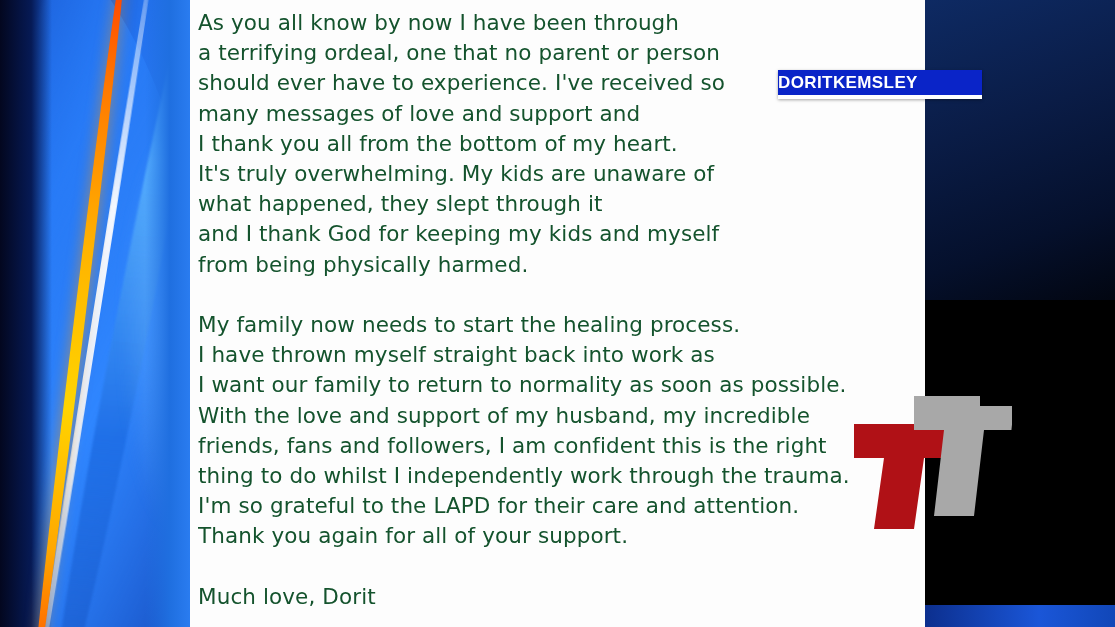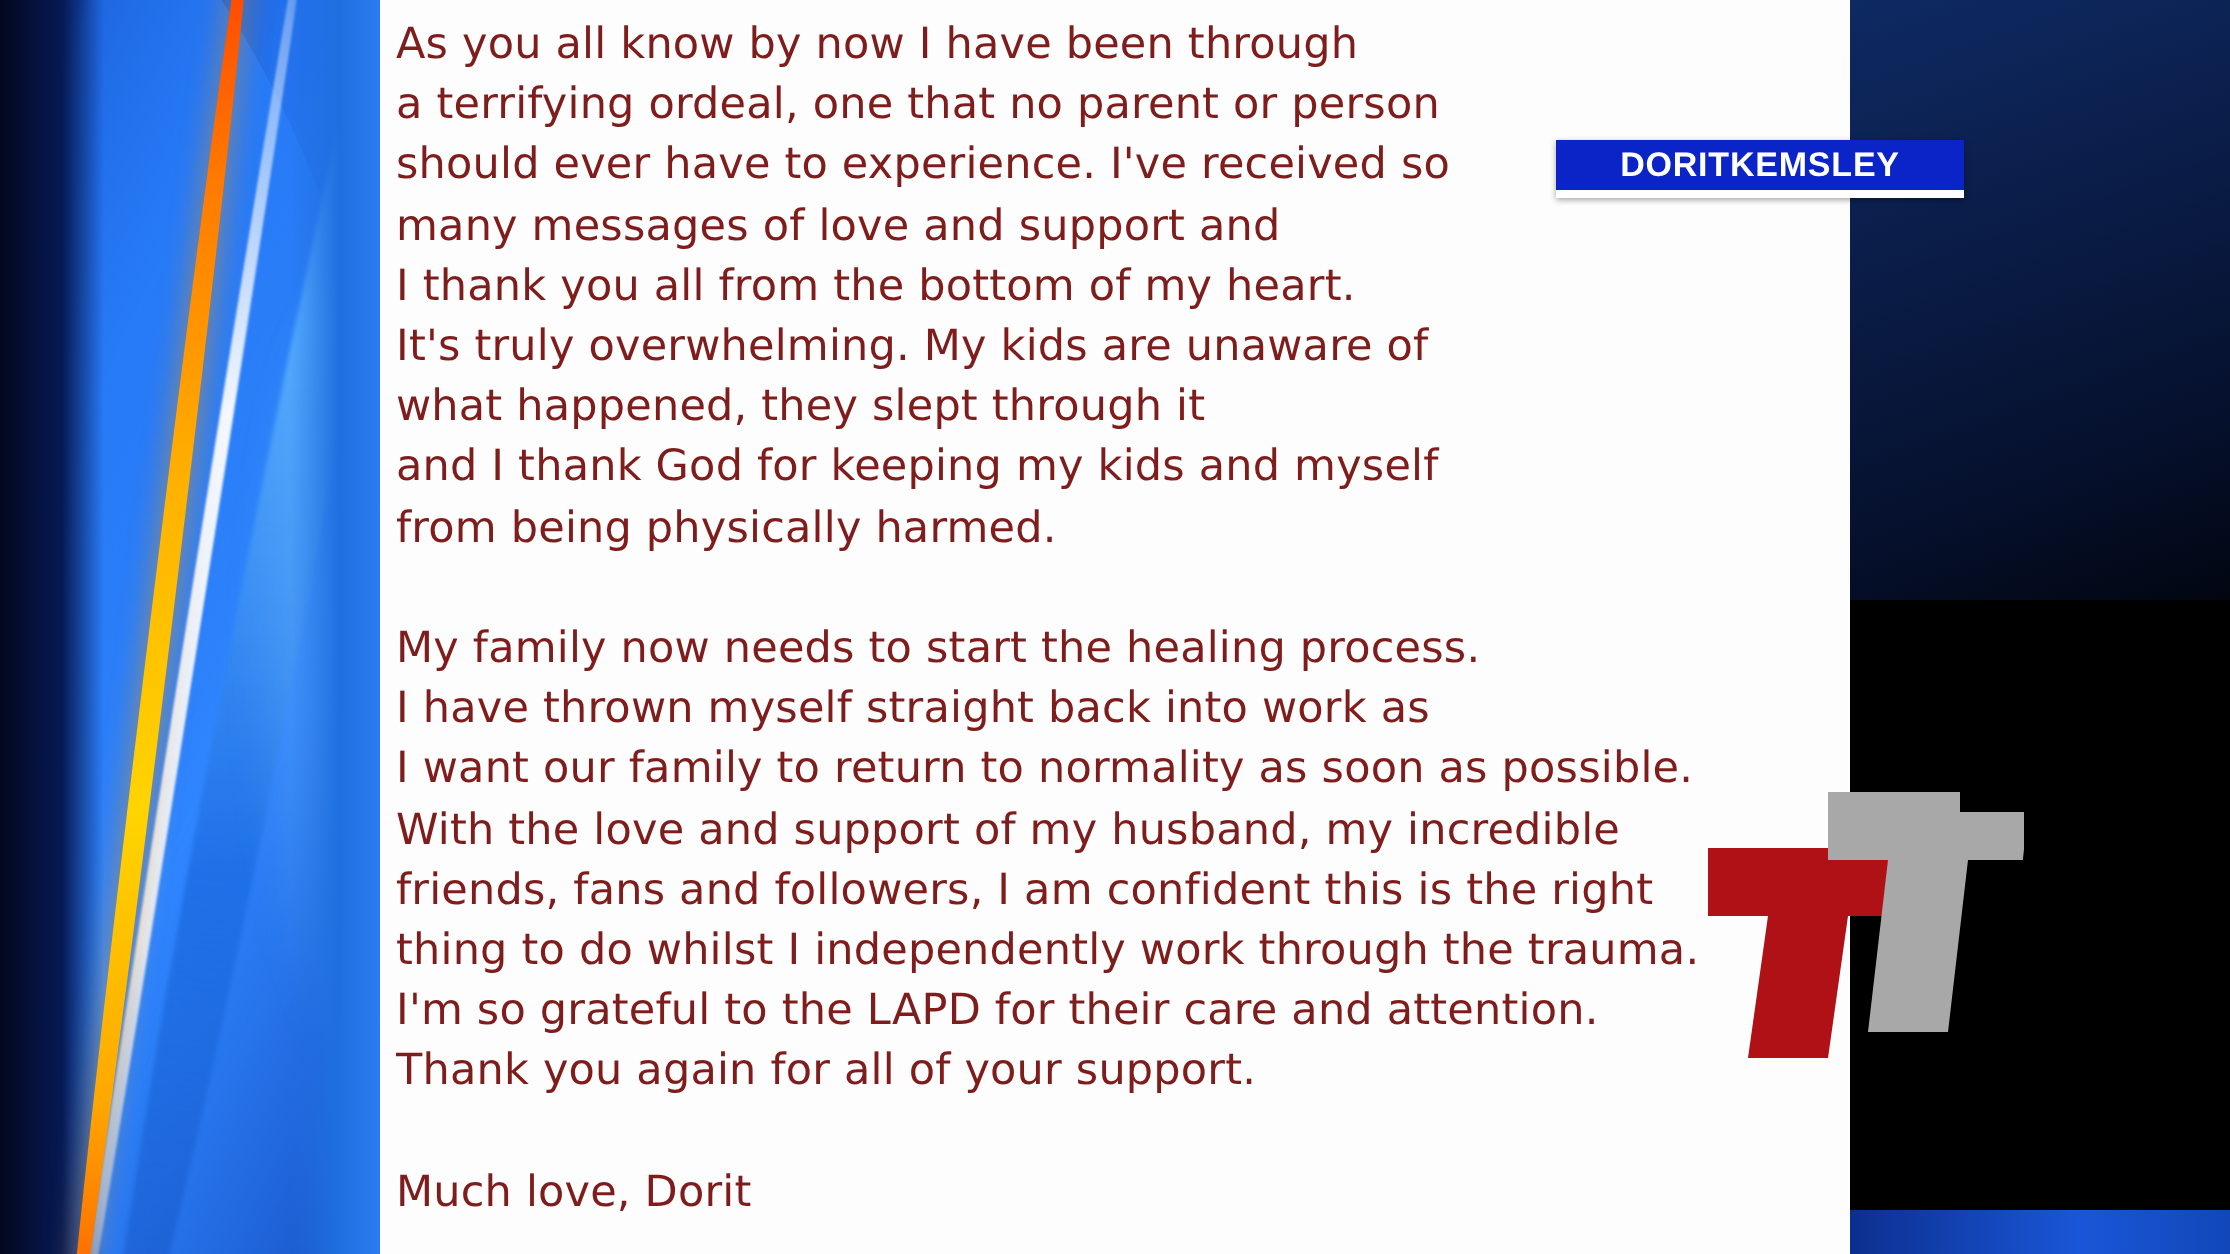--- a/index.html
+++ b/index.html
@@ -97,21 +97,21 @@
     position: absolute;
     left: 190px; top: 0;
     width: 735px; height: 627px;
     background: #fdfdfd;
   }
   .letter-text {
     position: absolute;
     left: 8px;
     top: 8px;
     width: 700px;
-    color: #7f1d1d;
+    color: #14532d;
     font-family: "DejaVu Sans", sans-serif;
     font-size: 21.5px;
     line-height: 30.2px;
     letter-spacing: .1px;
     white-space: pre-wrap;
     word-break: normal;
     overflow: hidden;
     height: 612px;
   }
 
@@ -141,21 +141,21 @@
 
   
   .name-bar {
     position: absolute;
     left: 778px; top: 70px;
     width: 204px; height: 25px;
     background: #0a24c8;
     border-bottom: 4px solid #ffffff;
     display: flex;
     align-items: center;
-    justify-content: center;
+    justify-content: flex-start;
     box-shadow: 0 1px 3px rgba(0,0,0,.35);
   }
   .name-bar-text {
     color: #ffffff;
     font-family: "Liberation Sans", sans-serif;
     font-weight: bold;
     font-size: 17px;
     letter-spacing: .4px;
     white-space: nowrap;
   }

